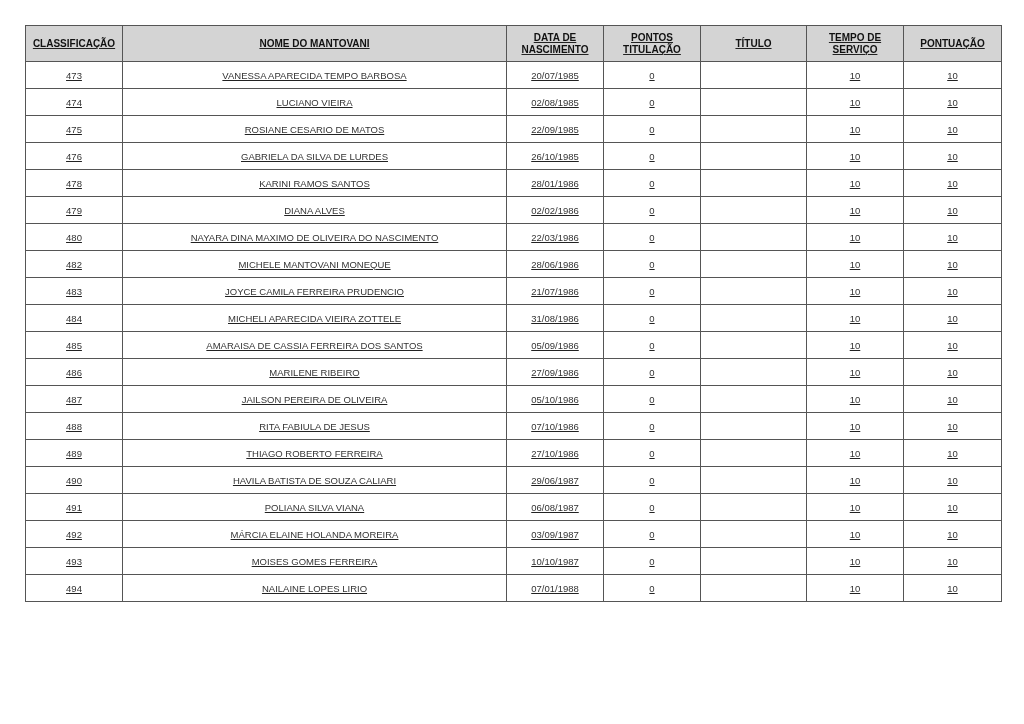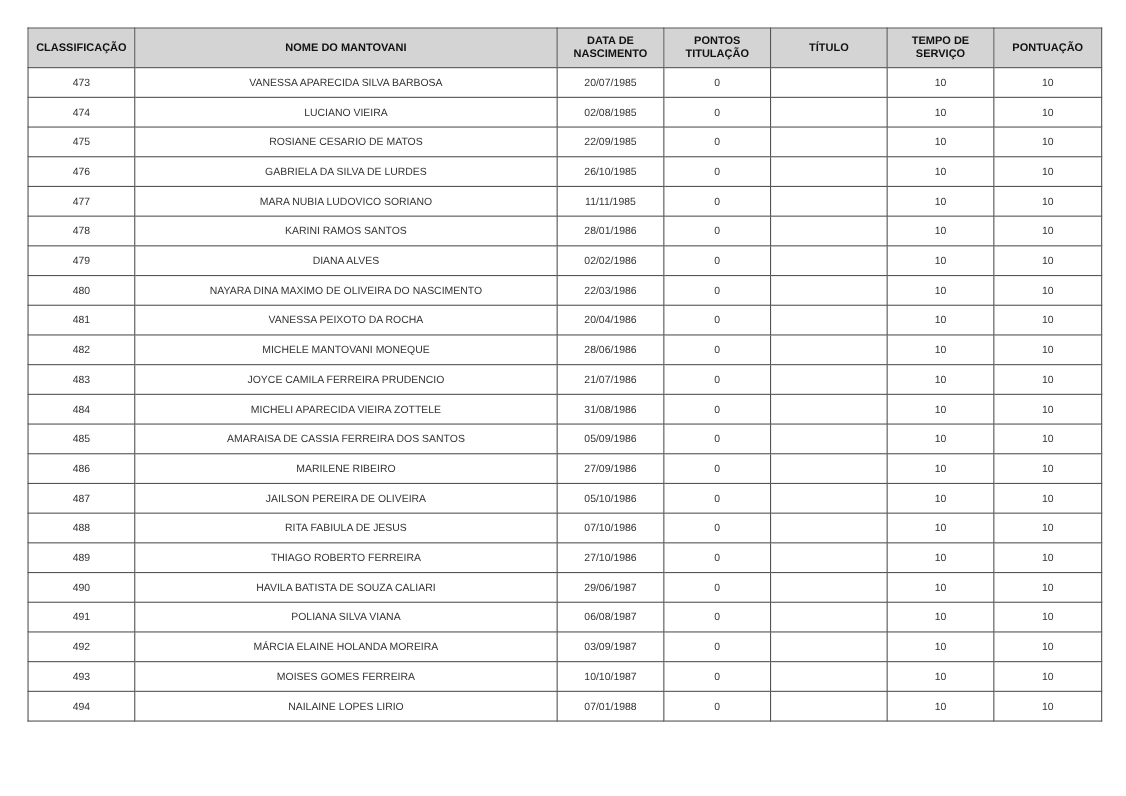--- a/index.html
+++ b/index.html
@@ -15,20 +15,21 @@
       color: #222;
       position: relative;
     }
     table.results {
       position: absolute;
       left: 25px;
       top: 25px;
       width: 976px;
       border-collapse: collapse;
       table-layout: fixed;
+      text-decoration: underline;
     }
     table.results th, table.results td {
       border: 1px solid #555;
       text-align: center;
       vertical-align: middle;
       padding: 0;
       overflow: hidden;
       white-space: nowrap;
     }
     table.results thead th {
@@ -77,21 +78,21 @@
       <th><span>DATA DE</span><br><span>NASCIMENTO</span></th>
       <th><span>PONTOS</span><br><span>TITULAÇÃO</span></th>
       <th><span>TÍTULO</span></th>
       <th><span>TEMPO DE</span><br><span>SERVIÇO</span></th>
       <th><span>PONTUAÇÃO</span></th>
     </tr>
   </thead>
   <tbody id="table-body">
       <tr>
         <td>473</td>
-        <td>VANESSA APARECIDA SILVA BARBOSA</td>
+        <td>VANESSA APARECIDA TEMPO BARBOSA</td>
         <td>20/07/1985</td>
         <td>0</td>
         <td></td>
         <td>10</td>
         <td>10</td>
       </tr>
       <tr>
         <td>474</td>
         <td>LUCIANO VIEIRA</td>
         <td>02/08/1985</td>
@@ -112,29 +113,20 @@
       <tr>
         <td>476</td>
         <td>GABRIELA DA SILVA DE LURDES</td>
         <td>26/10/1985</td>
         <td>0</td>
         <td></td>
         <td>10</td>
         <td>10</td>
       </tr>
       <tr>
-        <td>477</td>
-        <td>MARA NUBIA LUDOVICO SORIANO</td>
-        <td>11/11/1985</td>
-        <td>0</td>
-        <td></td>
-        <td>10</td>
-        <td>10</td>
-      </tr>
-      <tr>
         <td>478</td>
         <td>KARINI RAMOS SANTOS</td>
         <td>28/01/1986</td>
         <td>0</td>
         <td></td>
         <td>10</td>
         <td>10</td>
       </tr>
       <tr>
         <td>479</td>
@@ -142,29 +134,20 @@
         <td>02/02/1986</td>
         <td>0</td>
         <td></td>
         <td>10</td>
         <td>10</td>
       </tr>
       <tr>
         <td>480</td>
         <td>NAYARA DINA MAXIMO DE OLIVEIRA DO NASCIMENTO</td>
         <td>22/03/1986</td>
-        <td>0</td>
-        <td></td>
-        <td>10</td>
-        <td>10</td>
-      </tr>
-      <tr>
-        <td>481</td>
-        <td>VANESSA PEIXOTO DA ROCHA</td>
-        <td>20/04/1986</td>
         <td>0</td>
         <td></td>
         <td>10</td>
         <td>10</td>
       </tr>
       <tr>
         <td>482</td>
         <td>MICHELE MANTOVANI MONEQUE</td>
         <td>28/06/1986</td>
         <td>0</td>

